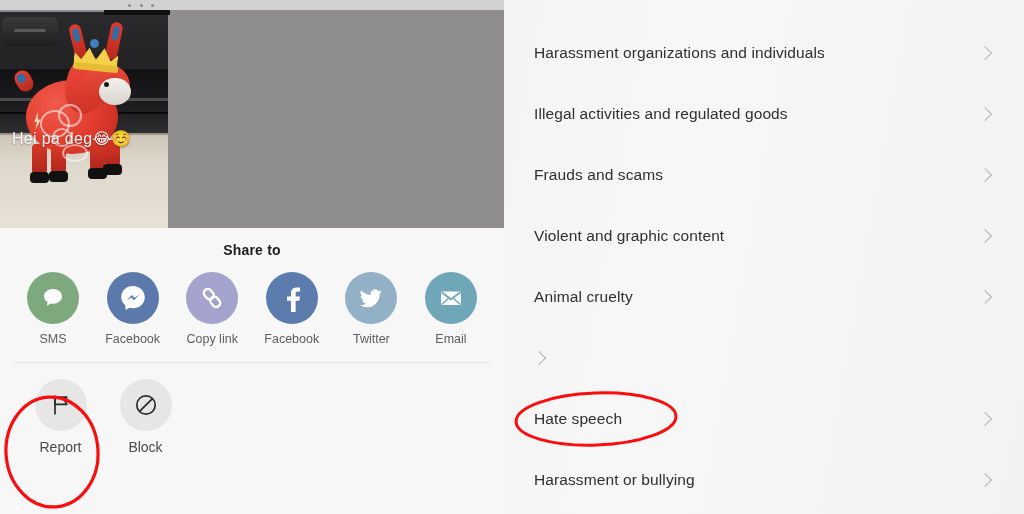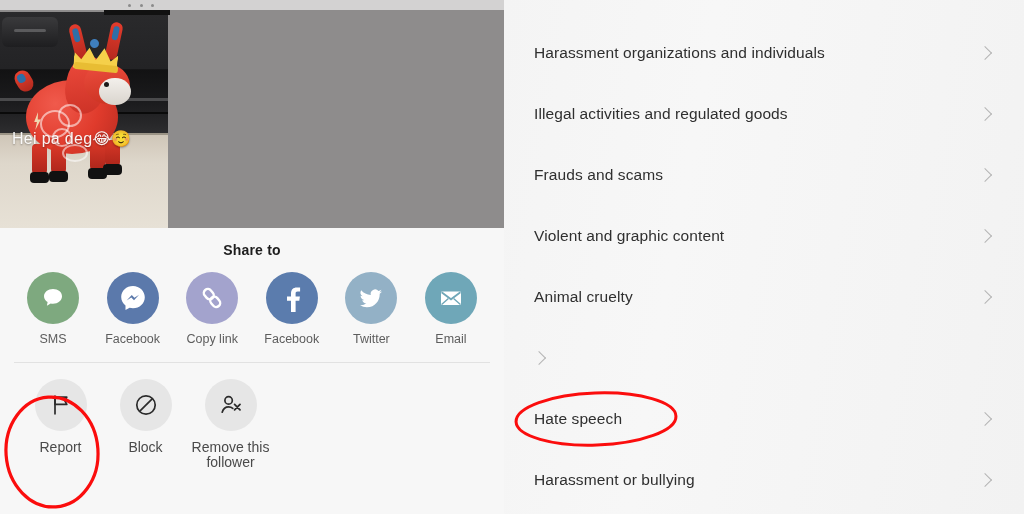--- a/index.html
+++ b/index.html
@@ -462,30 +462,20 @@
         <div class="action-item">
           <div class="action-circle">
             <svg width="26" height="26" viewBox="0 0 26 26" aria-hidden="true">
               <circle cx="13" cy="13" r="9.2" fill="none" stroke="#2b2b2b" stroke-width="1.7"></circle>
               <path d="M6.6 19.4L19.4 6.6" fill="none" stroke="#2b2b2b" stroke-width="1.7"></path>
             </svg>
           </div>
           <div class="action-label">Block</div>
         </div>
 
-        <div class="action-item">
-          <div class="action-circle">
-            <svg width="26" height="26" viewBox="0 0 26 26" aria-hidden="true">
-              <circle cx="10.6" cy="8.4" r="3.7" fill="none" stroke="#2b2b2b" stroke-width="1.7"></circle>
-              <path d="M4.2 20.2c1-3.4 3.5-5.3 6.4-5.3 1.6 0 3 .5 4.2 1.5" fill="none" stroke="#2b2b2b" stroke-width="1.7" stroke-linecap="round"></path>
-              <path d="M16.6 12.4l5.4 5.4M22 12.4l-5.4 5.4" fill="none" stroke="#2b2b2b" stroke-width="1.8" stroke-linecap="round"></path>
-            </svg>
-          </div>
-          <div class="action-label">Remove this follower</div>
-        </div>
 
       </div>
     </div>
 
     <svg class="annot" style="left:2px; top:394px; width:104px; height:118px;" viewBox="0 0 104 118">
       <ellipse cx="50" cy="58" rx="46" ry="55" stroke-width="3.2" transform="rotate(-4 50 58)"></ellipse>
     </svg>
 
   </div>
 

